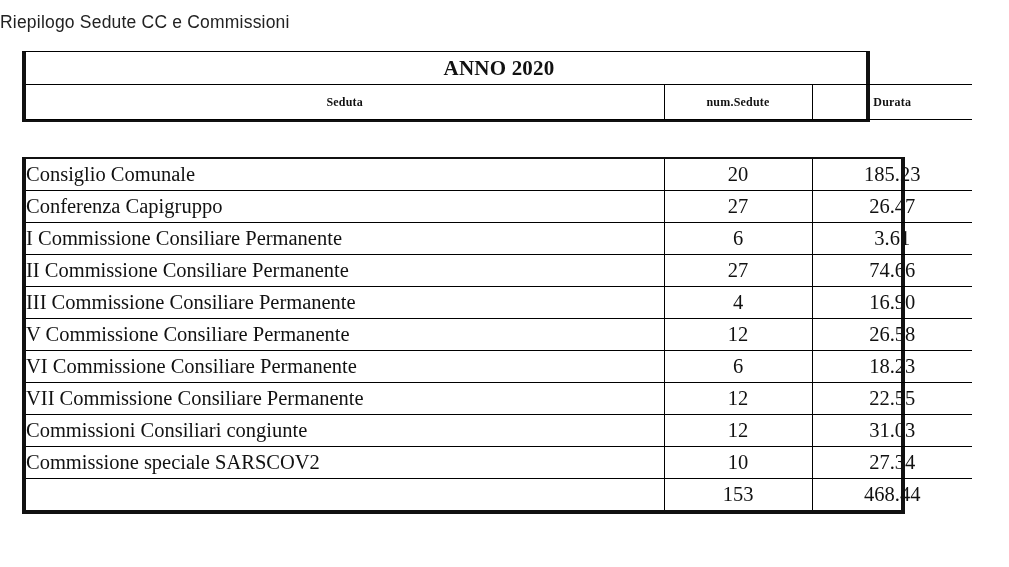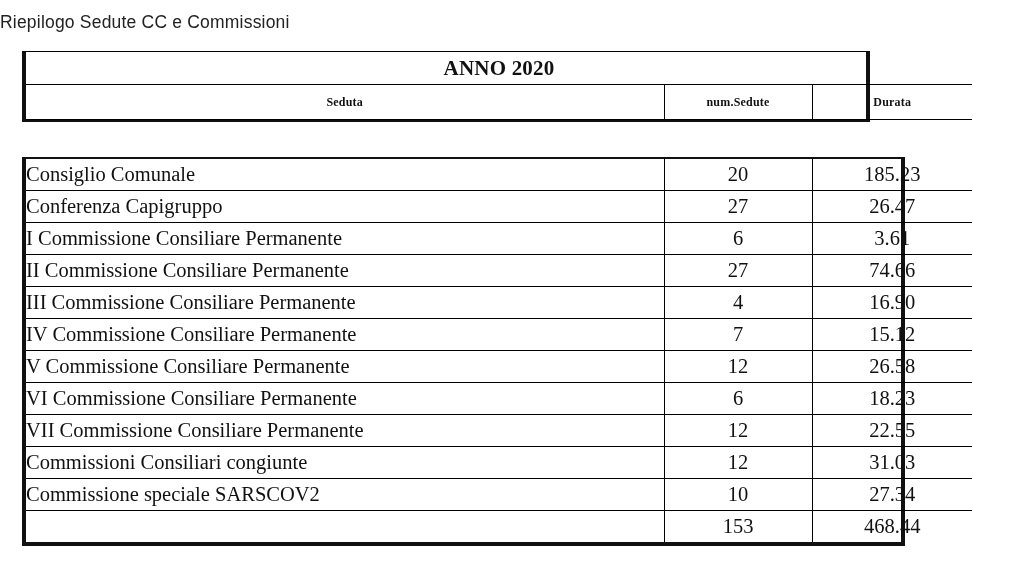--- a/index.html
+++ b/index.html
@@ -171,25 +171,20 @@
           <td class="cell-seduta no-left">II Commissione Consiliare Permanente</td>
           <td class="cell-num">27</td>
           <td class="cell-durata no-right">74.66</td>
         </tr>
         <tr>
           <td class="cell-seduta no-left">III Commissione Consiliare Permanente</td>
           <td class="cell-num">4</td>
           <td class="cell-durata no-right">16.90</td>
         </tr>
         <tr>
-          <td class="cell-seduta no-left">IV Commissione Consiliare Permanente</td>
-          <td class="cell-num">7</td>
-          <td class="cell-durata no-right">15.12</td>
-        </tr>
-        <tr>
           <td class="cell-seduta no-left">V Commissione Consiliare Permanente</td>
           <td class="cell-num">12</td>
           <td class="cell-durata no-right">26.58</td>
         </tr>
         <tr>
           <td class="cell-seduta no-left">VI Commissione Consiliare Permanente</td>
           <td class="cell-num">6</td>
           <td class="cell-durata no-right">18.23</td>
         </tr>
         <tr>

